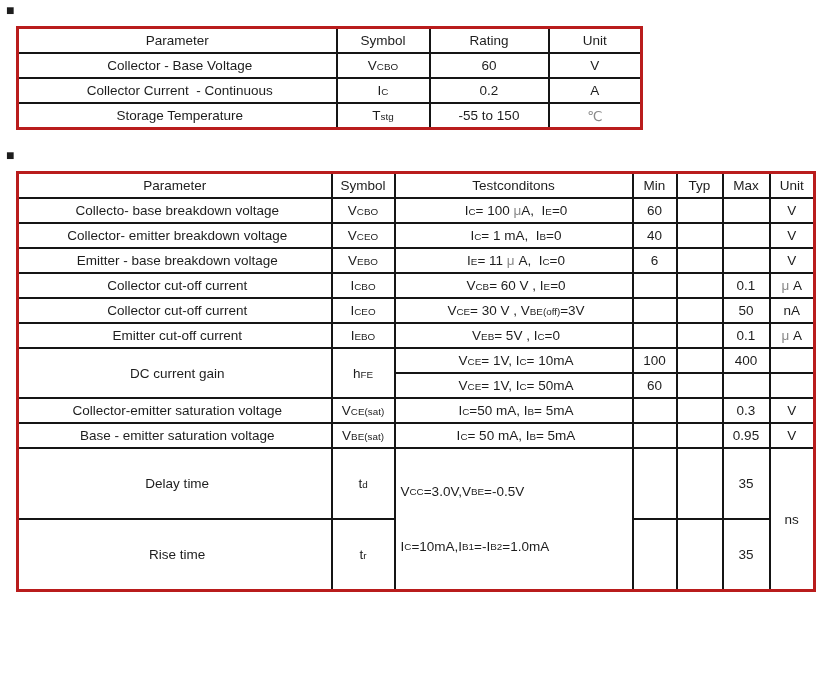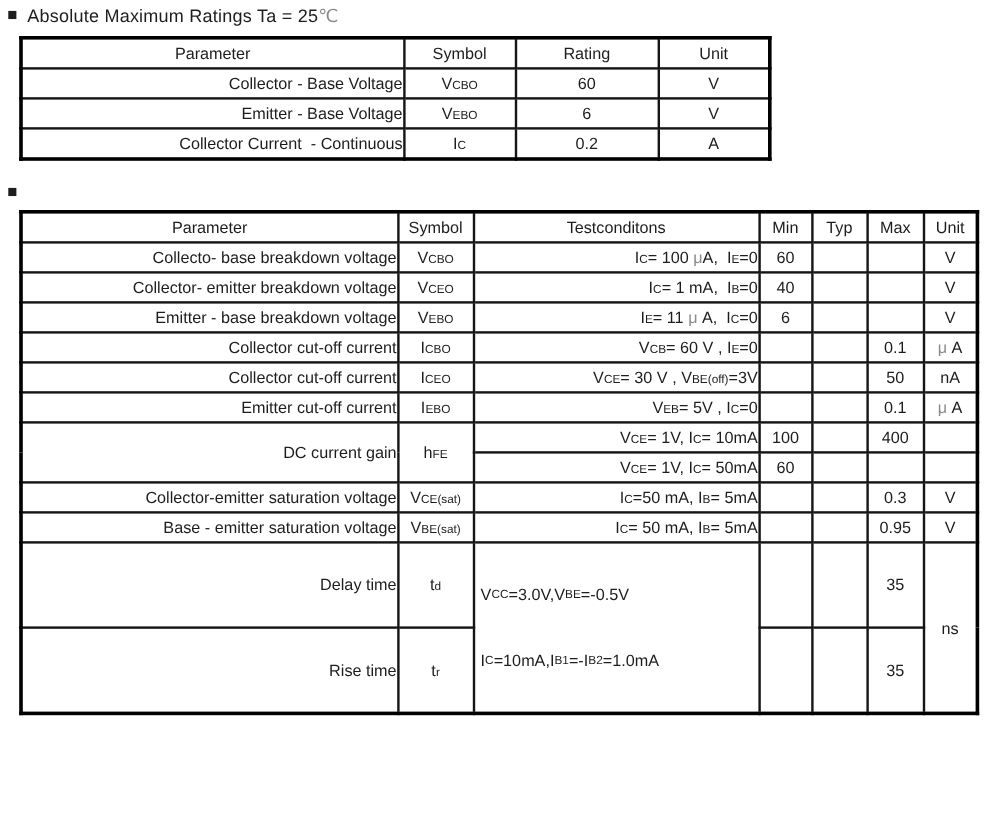--- a/index.html
+++ b/index.html
@@ -10,42 +10,41 @@
   }
   .page{padding-top:4px;}
   .sec-title{
     display:flex;align-items:center;gap:8px;
     margin:0 0 0 6px;font-size:15px;letter-spacing:0.2px;
   }
   .sec-title.second{margin-top:19px;}
   .bullet{display:inline-block;font-size:14px;line-height:1;transform:translateY(-1px);}
   table{
     border-collapse:collapse;table-layout:fixed;
-    margin:8px 0 0 16px;border:3px solid #000000;
+    margin:8px 0 0 16px;border:3px solid #b91c1c;
   }
   td{
     border:2px solid #151515;height:23px;font-size:13.5px;
     padding:0;white-space:pre;overflow:hidden;vertical-align:middle;
   }
-  .pl{text-align:right;padding-left:5px;}
+  .pl{text-align:center;padding-left:5px;}
   .ctr{text-align:center;}
   .hdr td{text-align:center;}
   .sc{font-size:73%;}
   .gy{color:#8a8a8a;}
   .tc2{padding:0;}
   .tc2 .ln{height:25px;display:flex;align-items:center;padding-left:5px;}
 </style>
 </head>
 <body>
 
 <div class="page">
 
   <div class="sec-title">
     <span class="bullet">■</span>
-    <span><span>Absolute Maximum Ratings Ta = 25</span><span class="gy">℃</span></span>
   </div>
 
   <table class="t1">
     <colgroup>
         <col style="width:319px">
         <col style="width:93px">
         <col style="width:119px">
         <col style="width:93px">
       </colgroup>
     <tbody>
@@ -55,30 +54,30 @@
       <td>Rating</td>
       <td>Unit</td>
     </tr>
     <tr>
       <td class="pl">Collector - Base Voltage</td>
       <td class="ctr"><span>V</span><span class="sc">CBO</span></td>
       <td class="ctr">60</td>
       <td class="ctr"><span>V</span></td>
     </tr>
     <tr>
-      <td class="pl">Emitter - Base Voltage</td>
-      <td class="ctr"><span>V</span><span class="sc">EBO</span></td>
-      <td class="ctr">6</td>
-      <td class="ctr"><span>V</span></td>
-    </tr>
-    <tr>
       <td class="pl">Collector Current  - Continuous</td>
       <td class="ctr"><span>I</span><span class="sc">C</span></td>
       <td class="ctr">0.2</td>
       <td class="ctr"><span>A</span></td>
+    </tr>
+    <tr>
+      <td class="pl">Storage Temperature</td>
+      <td class="ctr"><span>T</span><span class="sc">stg</span></td>
+      <td class="ctr">-55 to 150</td>
+      <td class="ctr"><span class="gy">℃</span></td>
     </tr>
   </tbody>
     </table>
 
   <div class="sec-title second">
     <span class="bullet">■</span>
   </div>
 
   <table class="t2">
     <colgroup>

